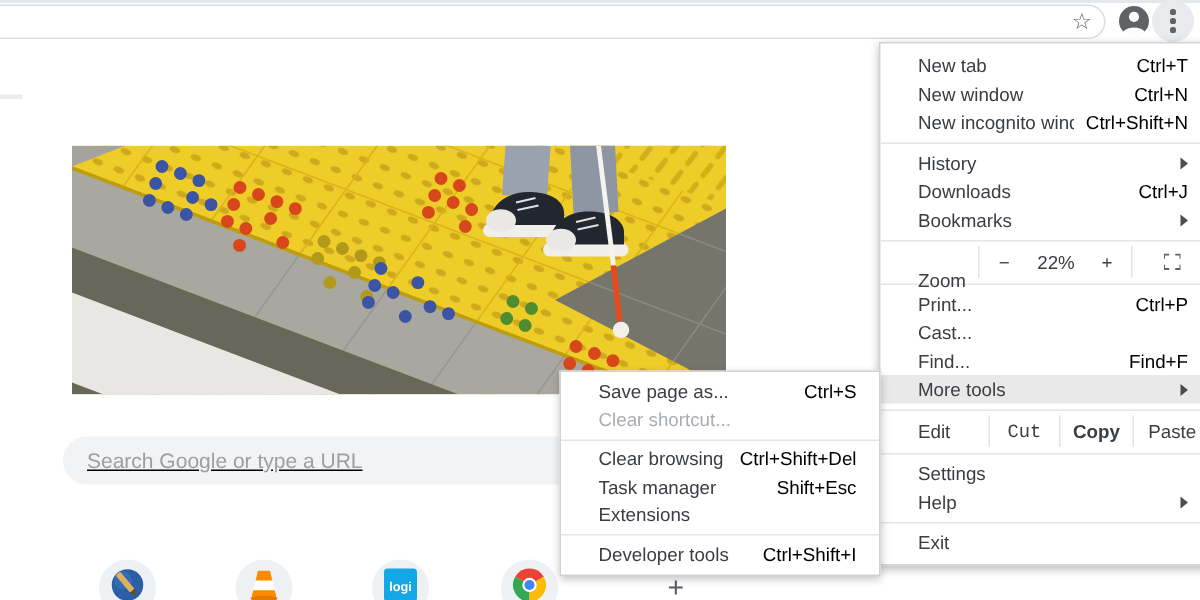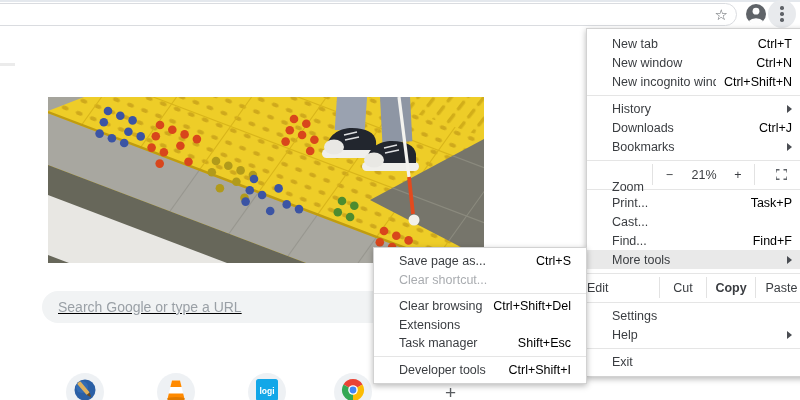--- a/index.html
+++ b/index.html
@@ -271,50 +271,50 @@
       </div>
       <div class="mrow">
         <span class="lbl">Bookmarks</span>
         <span class="tri"></span>
       </div>
       <div class="msep"></div>
       <div class="mrow" style="height: 21px; padding: 0px;">
         <div class="lbl" style="padding-left:25px;width:65px;box-sizing:border-box;flex:none;margin-top:24px;">Zoom</div>
         <div class="vdiv"></div>
         <div class="zcell" style="width:33px;">−</div>
-        <div class="zcell" style="width:36px;">21%</div>
+        <div class="zcell" style="width:36px;">22%</div>
         <div class="zcell" style="width:32px;">+</div>
         <div class="vdiv"></div>
         <div style="flex:1;display:flex;justify-content:center;">
           <svg width="11" height="11" viewBox="0 0 11 11">
             <path d="M0,3.5 V0.7 H3.5 M7.5,0.7 H11 V3.5 M11,7.5 V10.3 H7.5 M3.5,10.3 H0 V7.5" fill="none" stroke="#5f6368" stroke-width="1.4"></path>
           </svg>
         </div>
       </div>
       <div class="msep"></div>
       <div class="mrow">
         <span class="lbl">Print...</span>
-        <span class="sc">Task+P</span>
+        <span class="sc">Ctrl+P</span>
       </div>
       <div class="mrow">
         <span class="lbl">Cast...</span>
       </div>
       <div class="mrow">
         <span class="lbl">Find...</span>
         <span class="sc">Find+F</span>
       </div>
       <div class="mrow hl">
         <span class="lbl">More tools</span>
         <span class="tri"></span>
       </div>
       <div class="msep"></div>
       <div class="mrow" style="height: 21px; padding: 0px;">
-        <div class="lbl" style="width:72px;box-sizing:border-box;flex:none;">Edit</div>
-        <div class="vdiv"></div>
-        <div class="zcell" style="width:46px;">Cut</div>
+        <div class="lbl" style="padding-left:25px;width:72px;box-sizing:border-box;flex:none;">Edit</div>
+        <div class="vdiv"></div>
+        <div class="zcell" style="width:46px;font-family:Liberation Mono, monospace;">Cut</div>
         <div class="vdiv"></div>
         <div class="zcell" style="width:48px;font-weight:bold;">Copy</div>
         <div class="vdiv"></div>
         <div class="zcell" style="flex:1;">Paste</div>
       </div>
       <div class="msep"></div>
       <div class="mrow">
         <span class="lbl">Settings</span>
       </div>
       <div class="mrow">
@@ -333,25 +333,25 @@
       </div>
       <div class="mrow dis">
         <span class="lbl">Clear shortcut...</span>
       </div>
       <div class="msep"></div>
       <div class="mrow">
         <span class="lbl">Clear browsing data...</span>
         <span class="sc">Ctrl+Shift+Del</span>
       </div>
       <div class="mrow">
-        <span class="lbl">Extensions</span>
-      </div>
-      <div class="mrow">
         <span class="lbl">Task manager</span>
         <span class="sc">Shift+Esc</span>
       </div>
+      <div class="mrow">
+        <span class="lbl">Extensions</span>
+      </div>
       <div class="msep"></div>
       <div class="mrow">
         <span class="lbl">Developer tools</span>
         <span class="sc">Ctrl+Shift+I</span>
       </div>
     </div>
 </div>
 
 </body></html>

